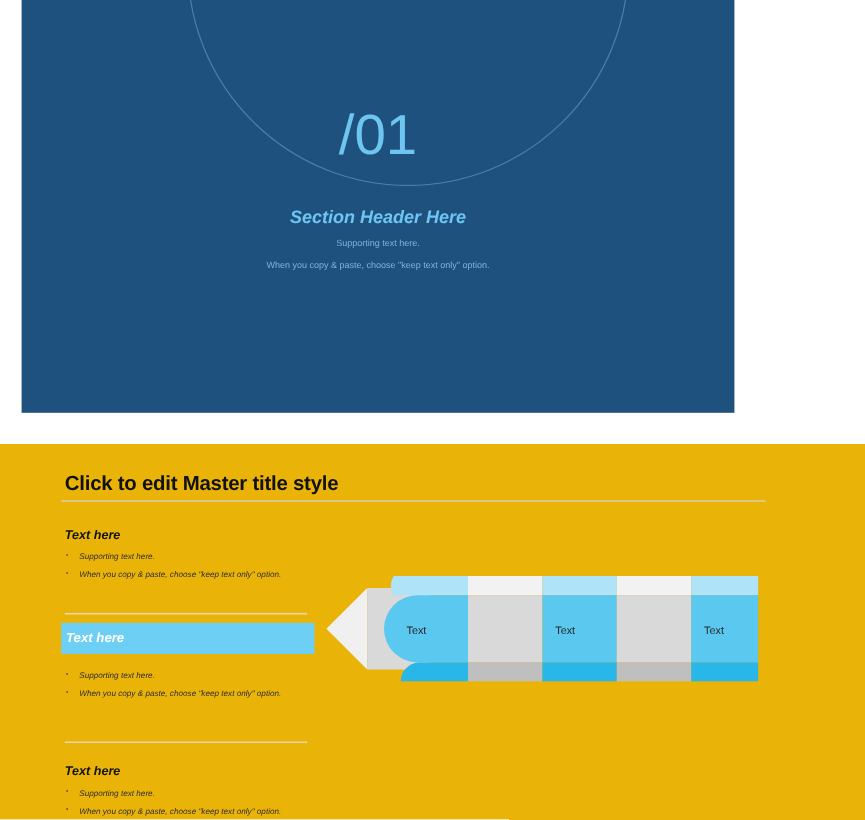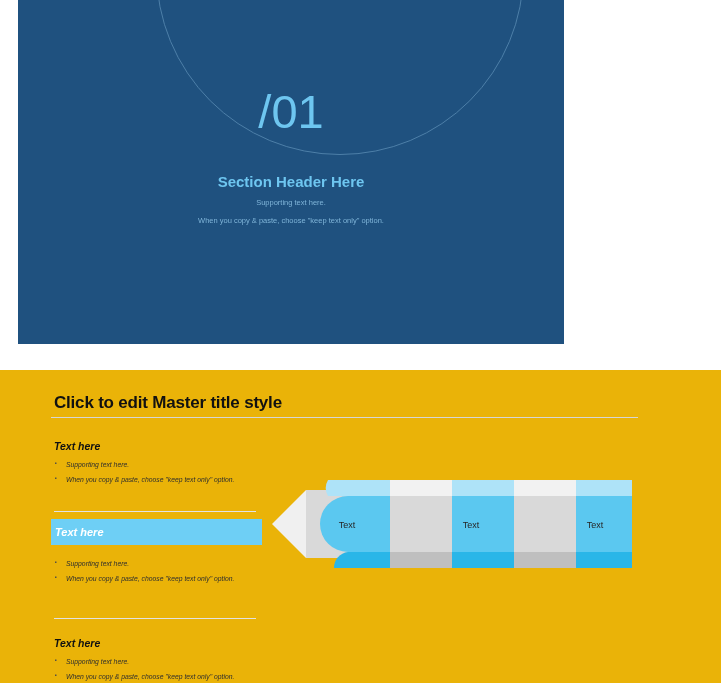--- a/index.html
+++ b/index.html
@@ -9,21 +9,21 @@
     background: #ffffff;
     font-family: "Liberation Sans", sans-serif;
     overflow: hidden;
   }
   #root { position: relative; width: 721px; height: 683px; background:#fff; }
 
   
   .slide-section {
     position: absolute;
     left: 18px; top: 0px;
-    width: 546px; height: 344px;
+    width: 594px; height: 344px;
     background: #1f517f;
     overflow: hidden;
   }
   .arc-wrap {
     position: absolute;
     left: 0; top: 0; width: 645px; height: 344px;
     pointer-events: none;
   }
   .arc-circle {
     position: absolute;
@@ -49,20 +49,21 @@
   }
   .sec-title {
     position: absolute;
     left: 0; right: 0;
     top: 173px;
     text-align: center;
     font-size: 15px;
     font-weight: bold;
     color: #6ec6f0;
     line-height: 1.2;
+    font-style: italic;
   }
   .sec-sub1 {
     position: absolute;
     left: 0; right: 0;
     top: 198px;
     text-align: center;
     font-size: 7.5px;
     color: #7fb4d8;
     line-height: 1.4;
   }

